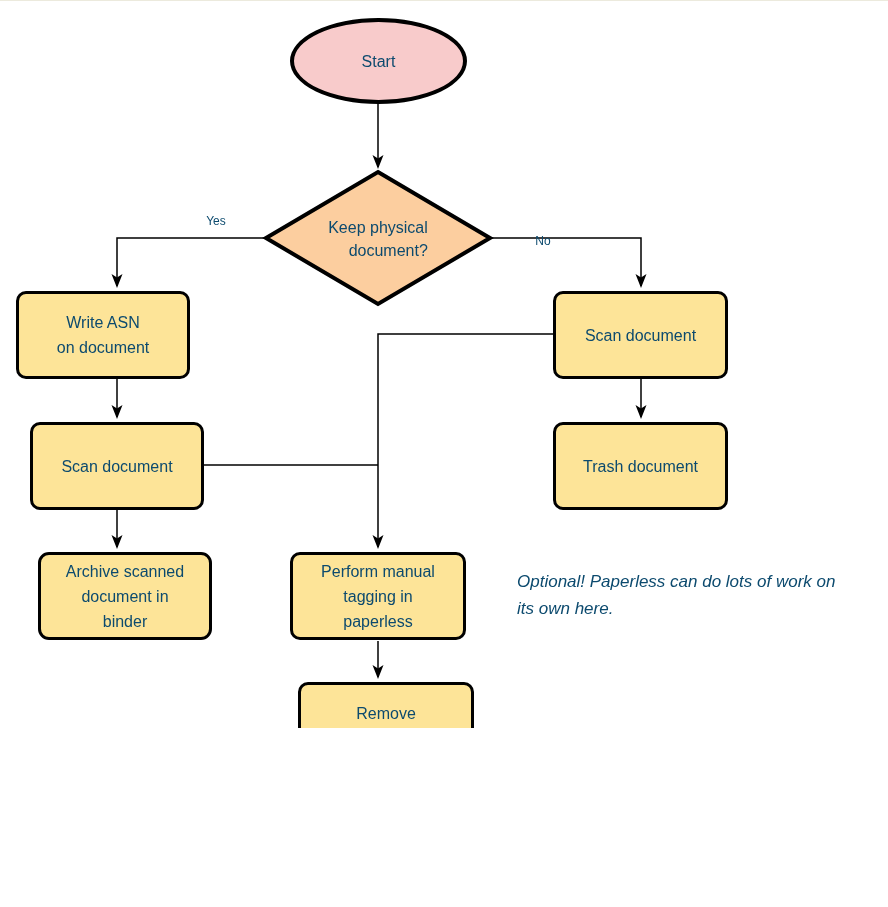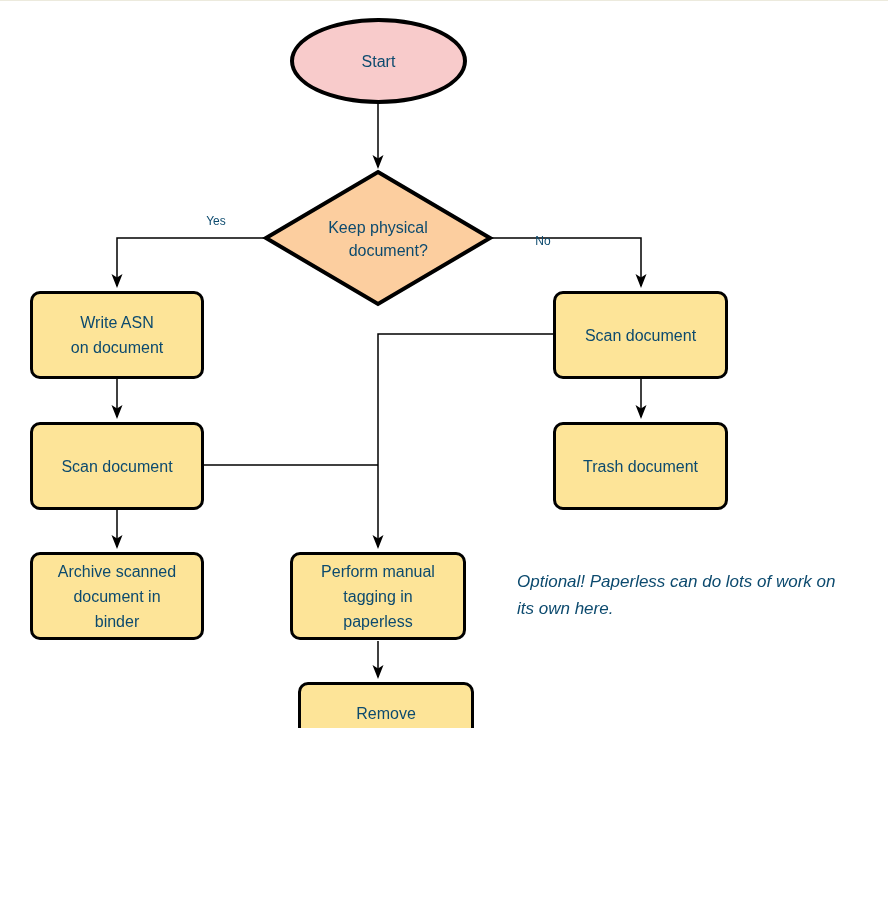--- a/index.html
+++ b/index.html
@@ -65,30 +65,30 @@
 
   <div class="node decision-label" style="left:288px; top:213px; width:180px; height:52px;">
     <span>Keep physical
 document?</span>
   </div>
 
   <div class="edge-label" style="left:192px; top:211px; width:48px;">Yes</div>
 
   <div class="edge-label" style="left:523px; top:211px; width:40px;margin-top:20px;">No</div>
 
-  <div class="node process" style="left:30px; top:291px; width:174px; height:88px;">
+  <div class="node process" style="left:16px; top:291px; width:174px; height:88px;">
     <span>Write ASN
 on document</span>
   </div>
 
   <div class="node process" style="left:30px; top:422px; width:174px; height:88px;">
     <span>Scan document</span>
   </div>
 
-  <div class="node process" style="left:30px; top:552px; width:174px; height:88px;">
+  <div class="node process" style="left:38px; top:552px; width:174px; height:88px;border-radius:11px;">
     <span>Archive scanned
 document in
 binder</span>
   </div>
 
   <div class="node process" style="left:553px; top:291px; width:175px; height:88px;">
     <span>Scan document</span>
   </div>
 
   <div class="node process" style="left:290px; top:552px; width:176px; height:88px;">

